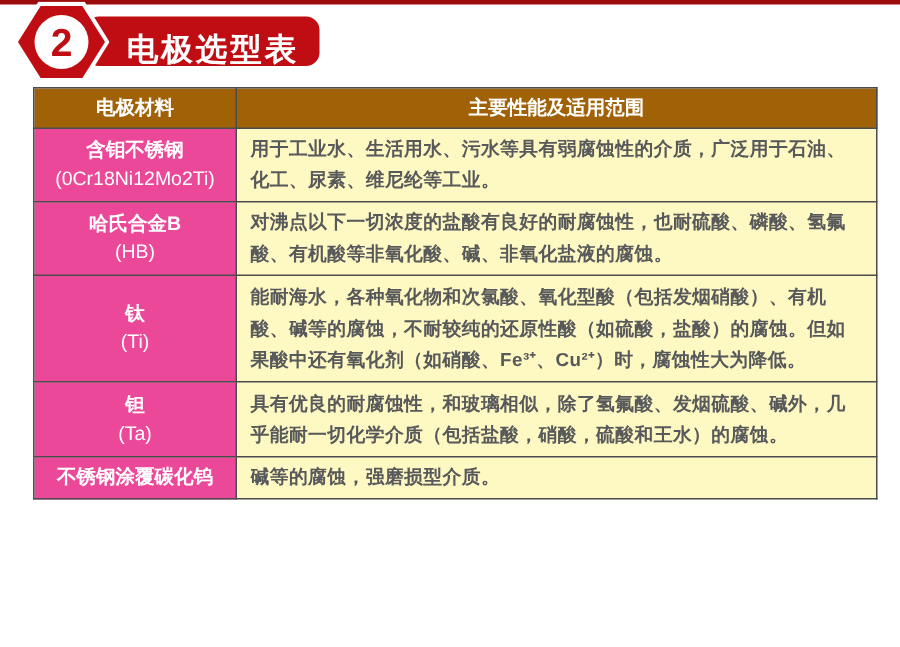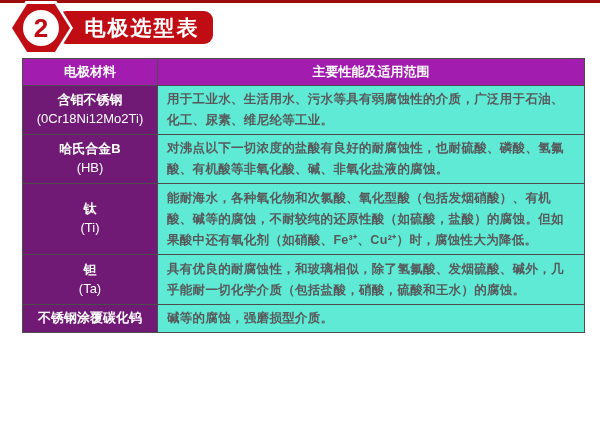--- a/index.html
+++ b/index.html
@@ -7,21 +7,21 @@
     width:600px;height:431px;position:relative;background:#ffffff;
     font-family:"Liberation Sans", sans-serif;overflow:hidden;
   }
   
   .top-line{position:absolute;left:0;top:0;width:600px;height:3px;background:#9b0c0c;}
 
   
   .banner{
     position:absolute;left:57px;top:11px;width:156px;height:33px;
     background:#c00d13;border-radius:9px;
-    display:flex;align-items:center;justify-content:center;
+    display:flex;align-items:flex-end;justify-content:center;
   }
   .banner-title{
     color:#ffffff;font-size:21px;font-weight:bold;letter-spacing:2px;line-height:1;
     padding-left:14px;
   }
   .hex-outline{
     position:absolute;left:9px;top:1px;width:64px;height:54px;background:#ffffff;
     clip-path:polygon(0 50%,26% 0,74% 0,100% 50%,74% 100%,26% 100%);
   }
   .hex{
@@ -33,30 +33,30 @@
     background:#ffffff;display:flex;align-items:center;justify-content:center;
   }
   .hex-number{color:#c00d13;font-size:26px;font-weight:bold;line-height:1;}
 
   
   .tbl-wrap{position:absolute;left:22px;top:58px;width:563px;}
   table{border-collapse:collapse;width:100%;table-layout:fixed;}
   td,th{border:1.5px solid #4c4c4c;vertical-align:middle;}
   th.mat-col{width:126px;}
   thead th{
-    background:#a21caf;color:#ffffff;font-size:13px;font-weight:bold;
+    background:#a16207;color:#ffffff;font-size:13px;font-weight:bold;
     text-align:center;padding:2px 4px;
   }
   td.mat{
-    background:#701a75;color:#ffffff;font-size:13px;font-weight:bold;
+    background:#ec4899;color:#ffffff;font-size:13px;font-weight:bold;
     text-align:center;padding:2px 3px;line-height:1.45;
   }
   td.mat .sub{display:block;font-weight:normal;}
   td.desc{
-    background:#5eead4;color:#58595b;font-size:12.5px;font-weight:bold;
+    background:#fef9c3;color:#58595b;font-size:12.5px;font-weight:bold;
     text-align:left;padding:3px 9px;line-height:21px;letter-spacing:0.3px;
   }
   tr.h-header{height:27px;}
   tr.r0{height:46px;}
   tr.r1{height:45px;margin-top:48px;}
   tr.r2{height:69px;}
   tr.r3{height:71px;}
   tr.r4{height:50px;}
   tr.r5{height:16px;}
   tr.r6{height:22px;}

